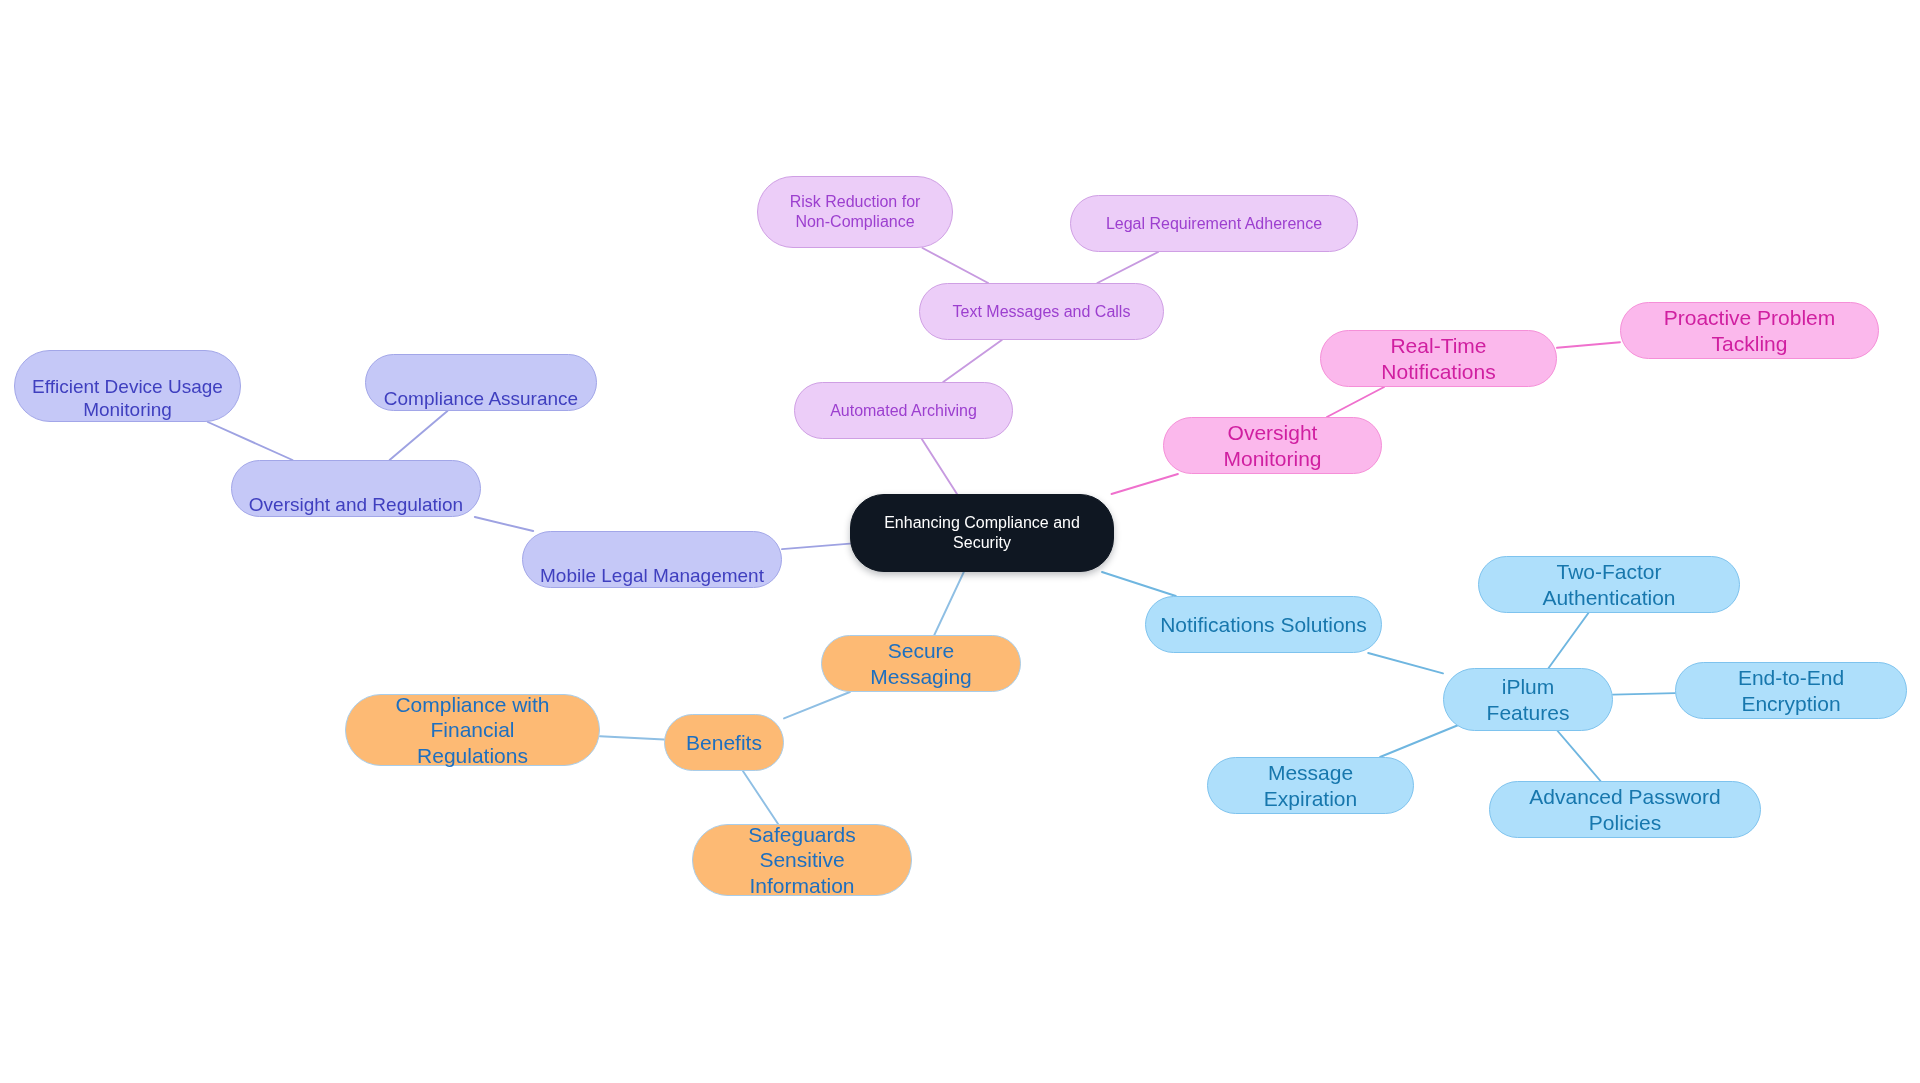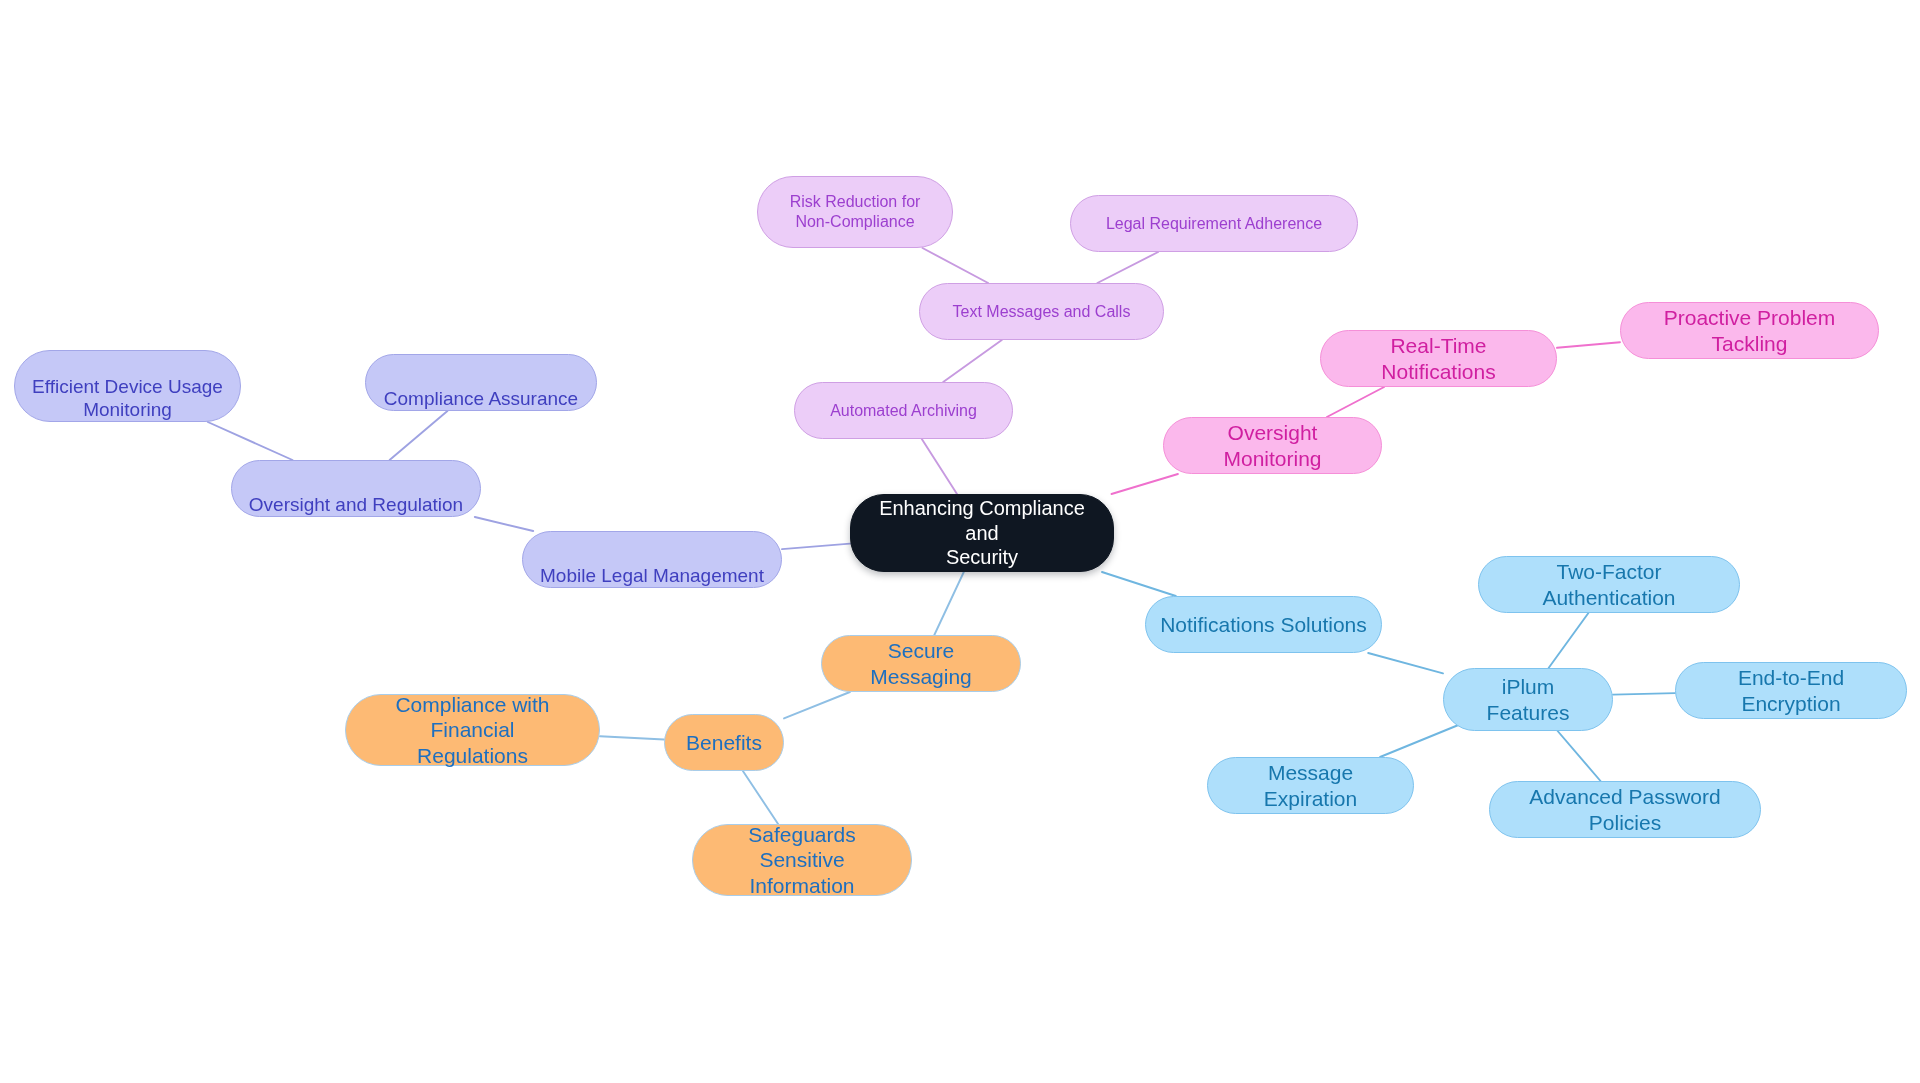--- a/index.html
+++ b/index.html
@@ -4,21 +4,21 @@
 <style>
   html,body{margin:0;padding:0;background:#ffffff;}
   body{width:1920px;height:1083px;overflow:hidden;font-family:"Liberation Sans",sans-serif;}
   #canvas{position:relative;width:1920px;height:1083px;background:#ffffff;}
   svg#edges{position:absolute;left:0;top:0;width:1920px;height:1083px;pointer-events:none;}
   .node{position:absolute;box-sizing:border-box;display:flex;align-items:center;justify-content:center;
         text-align:center;border-radius:40px;border-style:solid;border-width:1.6px;line-height:1.22;
         padding:0 14px;}
   .node .lbl{display:block;white-space:pre-line;}
   .root{background:#0f1722;border-color:#0f1722;color:#ffffff;border-radius:34px;
-        box-shadow:0 3px 7px rgba(15,23,34,.28);font-size:20px;}
+        box-shadow:0 3px 7px rgba(15,23,34,.28);font-size:16px;}
   .purple{background:#eccdf8;border-color:#cf9fe4;color:#9c3fcf;font-size:16px;}
   .pink{background:#fbb8ec;border-color:#f58fd8;color:#d01fa0;font-size:21px;}
   .peri{background:#c5c8f7;border-color:#a2a6e8;color:#3f3fbf;font-size:19px;align-items:flex-end;}
   .sky{background:#aedffb;border-color:#7ec3ee;color:#1777ad;font-size:21px;}
   .pale{background:#fdba74;border-color:#a8cdea;color:#1d6fc0;font-size:21px;}
 </style>
 </head>
 <body>
 
 <div id="canvas">

